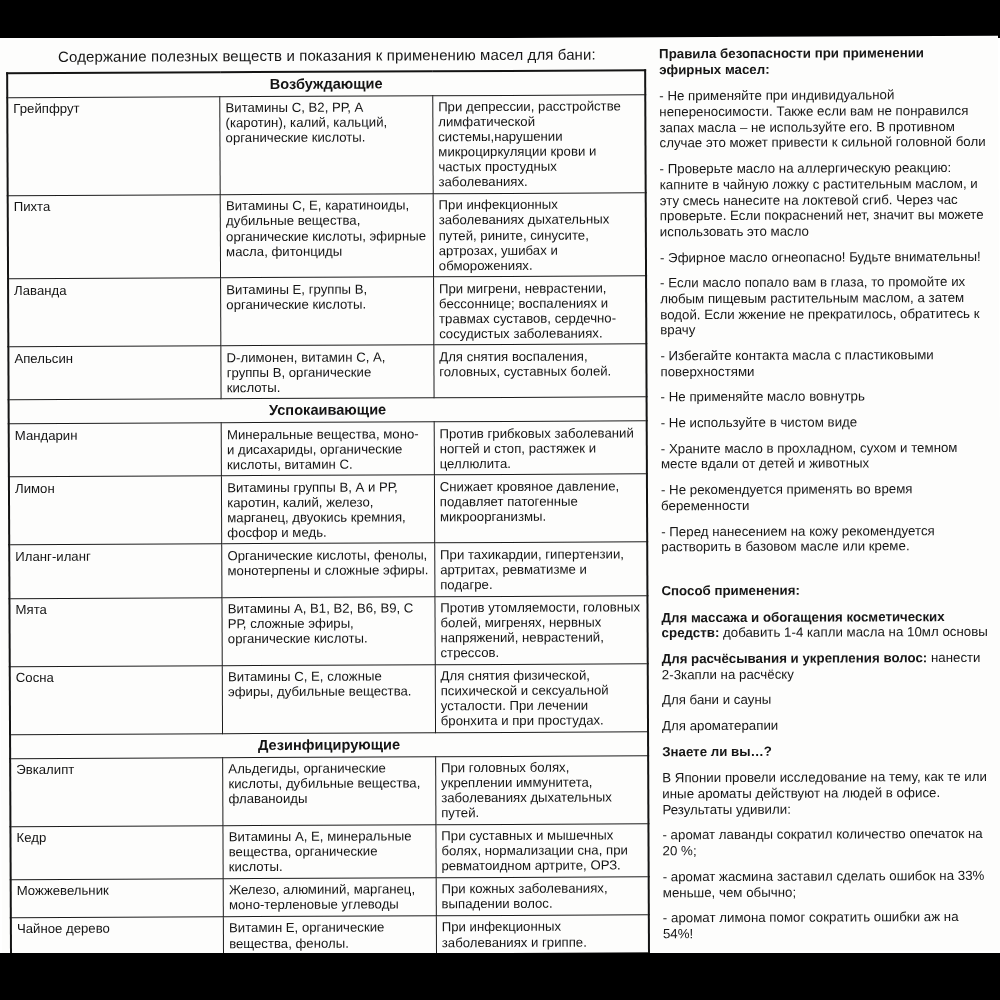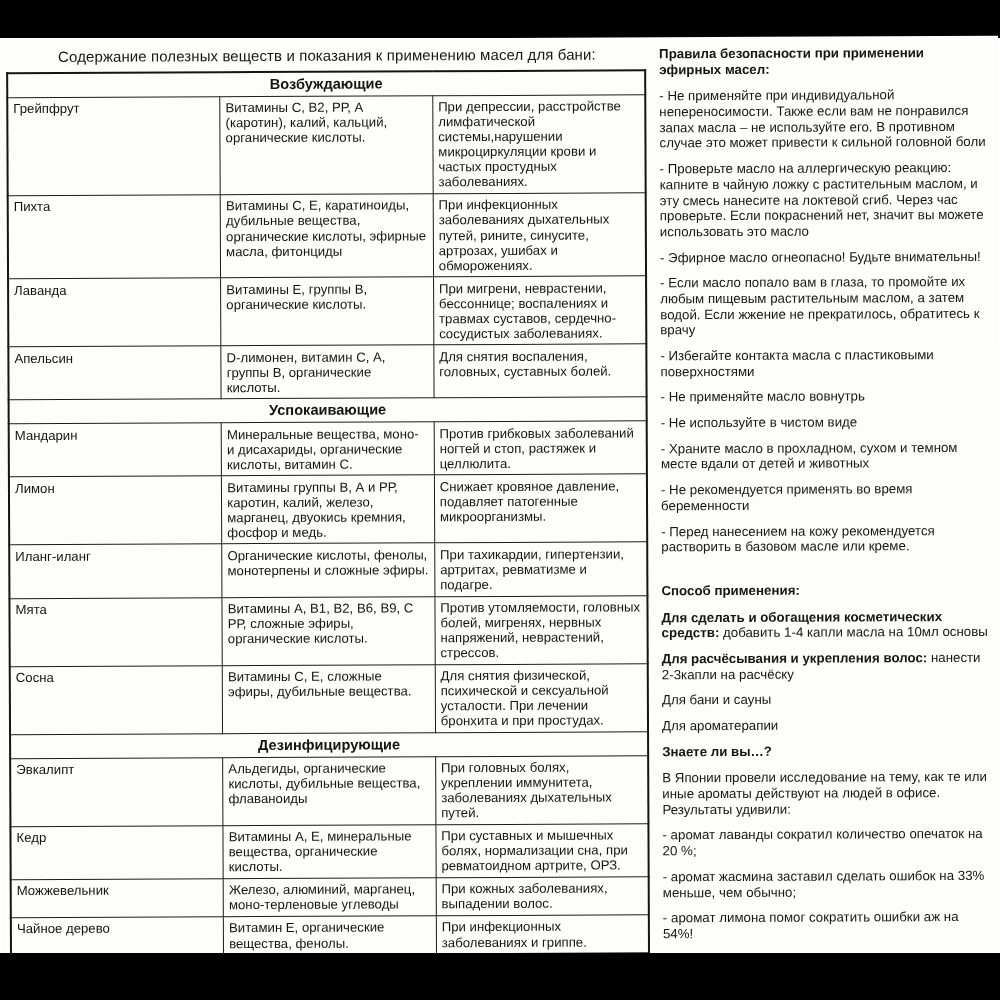--- a/index.html
+++ b/index.html
@@ -143,21 +143,21 @@
       <p class="para">- Проверьте масло на аллергическую реакцию: капните в чайную ложку с растительным маслом, и эту смесь нанесите на локтевой сгиб. Через час проверьте. Если покраснений нет, значит вы можете использовать это масло</p>
       <p class="para">- Эфирное масло огнеопасно! Будьте внимательны!</p>
       <p class="para">- Если масло попало вам в глаза, то промойте их любым пищевым растительным маслом, а затем водой. Если жжение не прекратилось, обратитесь к врачу</p>
       <p class="para">- Избегайте контакта масла с пластиковыми поверхностями</p>
       <p class="para">- Не применяйте масло вовнутрь</p>
       <p class="para">- Не используйте в чистом виде</p>
       <p class="para">- Храните масло в прохладном, сухом и темном месте вдали от детей и животных</p>
       <p class="para">- Не рекомендуется применять во время беременности</p>
       <p class="para">- Перед нанесением на кожу рекомендуется растворить в базовом масле или креме.</p>
       <p class="b-title gap-top">Способ применения:</p>
-      <p class="para"><strong>Для сделать и обогащения косметических средств:</strong> добавить 1-4 капли масла  на 10мл основы</p>
+      <p class="para"><strong>Для массажа и обогащения косметических средств:</strong> добавить 1-4 капли масла  на 10мл основы</p>
       <p class="para"><strong>Для расчёсывания и укрепления волос:</strong> нанести 2-3капли на расчёску</p>
       <p class="para">Для бани и сауны</p>
       <p class="para">Для ароматерапии</p>
       <p class="b-title">Знаете ли вы…?</p>
       <p class="para">В Японии провели исследование на тему, как те или иные ароматы действуют на людей в офисе. Результаты удивили:</p>
       <p class="para">- аромат лаванды сократил количество опечаток на 20 %;</p>
       <p class="para">- аромат жасмина заставил сделать ошибок на 33% меньше, чем обычно;</p>
       <p class="para">- аромат лимона помог сократить ошибки аж на 54%!</p>
     </div>
 </div>

